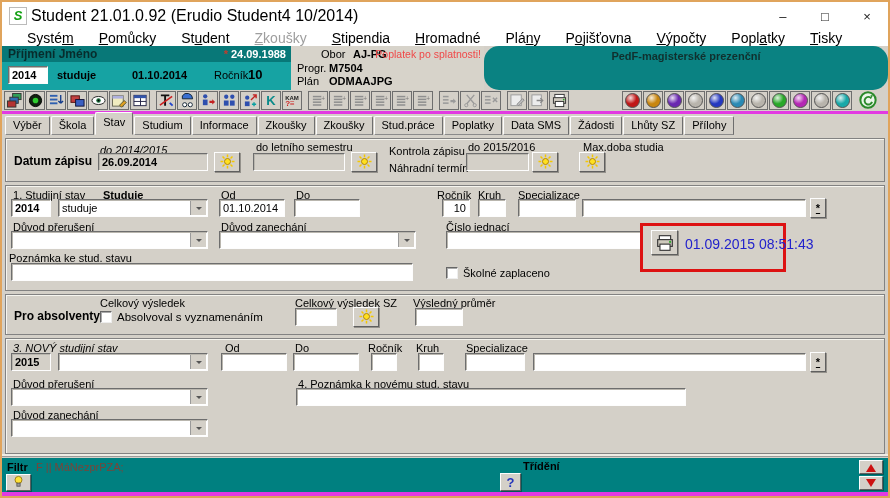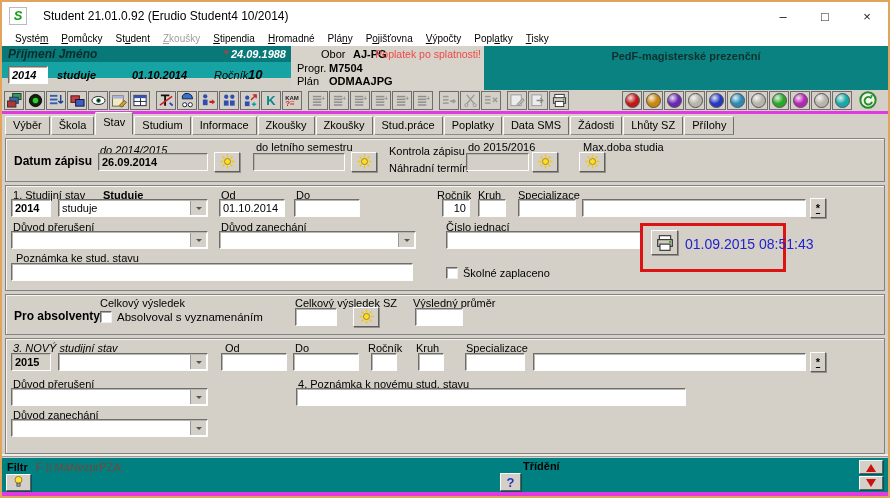--- a/index.html
+++ b/index.html
@@ -4,40 +4,40 @@
 <style>
   html,body{margin:0;padding:0;background:#888;}
   #app{position:relative;width:886px;height:494px;border:2px solid #e0a45c;background:#d4d0c8;
        font-family:"Liberation Sans",sans-serif;font-size:11px;color:#000;overflow:hidden;}
   .lbl{position:absolute;white-space:nowrap;font-size:11px;}
   .bold{font-weight:bold;}
   
   .titlebar{position:absolute;left:0;top:0;width:100%;height:28px;background:#fff;display:flex;align-items:center;}
   .appicon{display:inline-block;width:16px;height:16px;margin-left:7px;background:#fff;border:1px solid #bbb;
            color:#12a012;font-weight:bold;font-style:italic;font-size:13px;line-height:15px;text-align:center;}
-  .wtitle{margin-left:16px;font-size:12px;}
+  .wtitle{margin-left:4px;font-size:16px;}
   .wcontrols{margin-left:auto;display:flex;height:100%;}
   .wbtn{width:42px;height:100%;display:flex;align-items:center;justify-content:center;font-size:13px;color:#222;}
   
   .menubar{position:absolute;left:0;top:28px;width:100%;height:16px;background:#fff;display:flex;align-items:center;}
-  .mi{margin-left:13px;font-size:10px;cursor:default;}
+  .mi{margin-left:25px;font-size:14px;cursor:default;}
   .mi.dis{color:#9e9e9e;}
   .mi u{text-underline-offset:1px;}
   
-  .hdr-left{position:absolute;left:0;top:44px;width:289px;height:32px;background:#16a3a3;font-style:italic;}
+  .hdr-left{position:absolute;left:0;top:44px;width:289px;height:44px;background:#16a3a3;}
   .hdr-strip{position:absolute;left:0;top:0;width:100%;height:16px;background:#087878;display:flex;align-items:center;}
   .hdr-name{margin-left:6px;font-weight:bold;font-size:12px;color:#06282 8;color:#072c2c;}
   .hdr-birth{margin-left:auto;margin-right:5px;font-weight:bold;color:#fff;}
   .hdr-birth .mark{color:#c43c2c;margin-right:3px;}
   .hdr-mid{position:absolute;left:289px;top:44px;width:193px;height:44px;background:#d7d3ca;}
   .mrow{display:flex;padding-left:6px;line-height:13.5px;}
   .mlabel{width:32px;}
   .mval{font-weight:bold;}
   .warn{position:absolute;top:2px;right:3px;font-size:10.5px;color:#f04848;}
-  .hdr-right{position:absolute;left:482px;top:44px;right:0;height:44px;background:#0a8282;}
+  .hdr-right{position:absolute;left:482px;top:44px;right:0;height:44px;background:#0a8282;border-radius:15px;}
   .prog{position:absolute;top:4px;width:100%;text-align:center;font-weight:bold;color:#10302e;}
   
   .toolbar{position:absolute;left:0;top:88px;width:100%;height:21px;background:#d4d0c8;}
   .tbwrap{position:absolute;left:2px;top:1px;display:flex;}
   .orbwrap{position:absolute;left:620px;top:1px;display:flex;}
   .tbtn{width:20px;height:19px;box-sizing:border-box;border:1px solid #6e6e6e;background:#d4d0c8;
         display:flex;align-items:center;justify-content:center;margin-right:1px;}
   .tbtn svg{width:15px;height:15px;display:block;}
   .tsep{width:5px;}
   .tk{color:#0a8a8a;font-weight:bold;font-size:13px;line-height:13px;}
@@ -509,21 +509,21 @@
     <div class="redbox" style="left:634px;top:37px;width:140px;height:43px;"></div>
     <span class="btn3d bigprint" style="left:645px;top:44px;width:27px;height:25px;">
         <svg viewBox="0 0 16 16">
           <rect x="3" y="1.5" width="10" height="4" fill="#fff" stroke="#333"></rect>
           <rect x="1.5" y="5" width="13" height="6" fill="#cfcabe" stroke="#333"></rect>
           <rect x="3.5" y="9" width="9" height="5.5" fill="#fff" stroke="#333"></rect>
           <circle cx="12.5" cy="7" r="0.9" fill="#2a2"></circle>
         </svg>
       </span>
     <span class="ts" style="left:679px;top:50px;">01.09.2015 08:51:43</span>
-    <span class="lbl" style="left:10px;top:66px;">Poznámka ke stud. stavu</span>
+    <span class="lbl" style="left:3px;top:66px;">Poznámka ke stud. stavu</span>
     <div class="fld" style="left:5px;top:77px;width:402px;"></div>
     <span class="cb" style="left:440px;top:81px;"></span>
     <span class="lbl" style="left:457px;top:81px;">Školné zaplaceno</span>
   </div>
 
   <div class="panel" style="top:292px;height:41px;">
     <span class="lbl bold" style="left:8px;top:14px;font-size:12px;">Pro absolventy</span>
     <span class="lbl" style="left:94px;top:2px;">Celkový výsledek</span>
     <span class="cb" style="left:94px;top:16px;"></span>
     <span class="lbl" style="left:111px;top:16px;font-size:11.5px;">Absolvoval s vyznamenáním</span>

